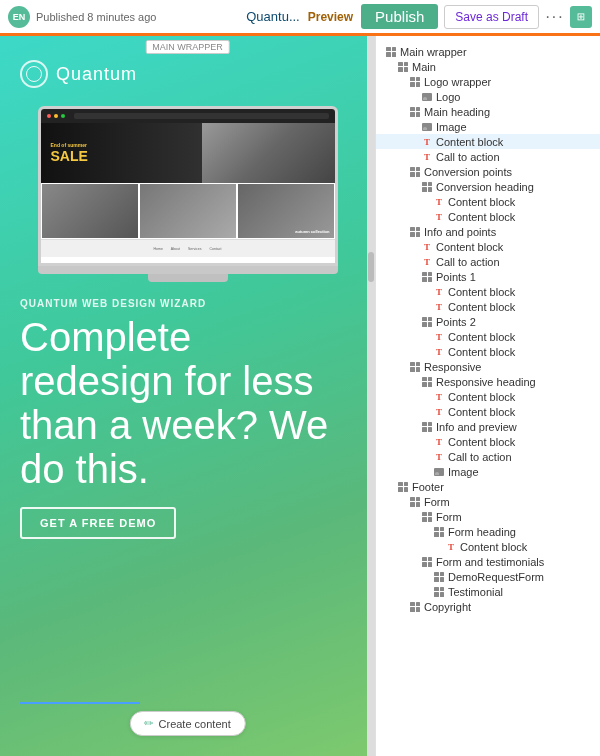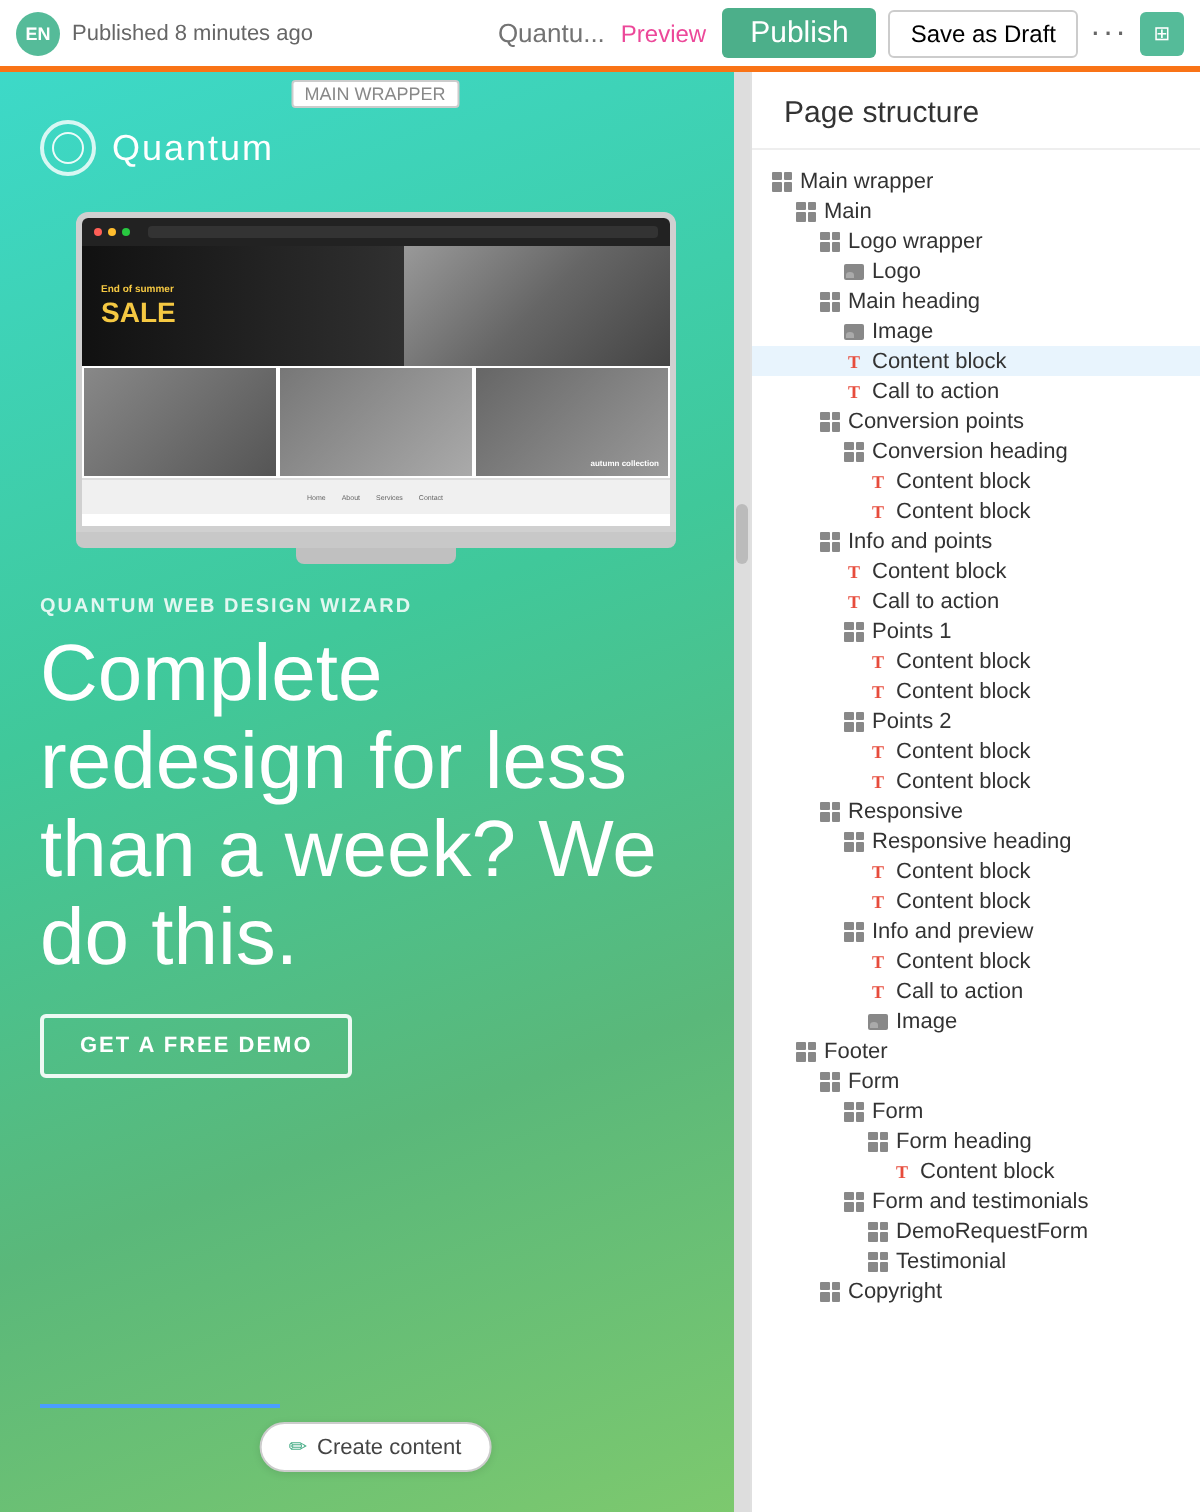--- a/index.html
+++ b/index.html
@@ -6,25 +6,25 @@
     body { font-family: -apple-system, BlinkMacSystemFont, 'Segoe UI', Arial, sans-serif; width: 600px; height: 756px; overflow: hidden; background: #f0f0f0; }
 
     
     .topbar {
       display: flex; align-items: center; height: 36px; background: #fff;
       border-bottom: 3px solid #f97316; padding: 0 8px; gap: 8px; flex-shrink: 0;
     }
     .topbar-left { display: flex; align-items: center; gap: 6px; flex: 1; }
     .topbar-status { font-size: 11px; color: #666; }
     .topbar-center { display: flex; align-items: center; gap: 8px; }
-    .topbar-title { font-size: 13px; color: #737373; font-weight: 500; }
-    .topbar-preview { font-size: 12px; color: #ec4899; cursor: pointer; text-decoration: none; }
+    .topbar-title { font-size: 13px; color: #0c4a6e; font-weight: 500; }
+    .topbar-preview { font-size: 12px; color: #a16207; cursor: pointer; text-decoration: none; font-weight: bold; }
     .topbar-right { display: flex; align-items: center; gap: 6px; }
     .btn-publish { background: #4caf8a; color: #fff; border: none; border-radius: 3px; padding: 4px 14px; font-size: 15px; cursor: pointer; font-weight: 500; }
-    .btn-draft { background: #fff; color: #000000; border: 1px solid #ccc; border-radius: 3px; padding: 4px 10px; font-size: 12px; cursor: pointer; }
+    .btn-draft { background: #fff; color: #6d28d9; border: 1px solid #ccc; border-radius: 3px; padding: 4px 10px; font-size: 12px; cursor: pointer; }
     .topbar-more { color: #666; font-size: 16px; cursor: pointer; letter-spacing: 1px; }
     .topbar-user { width: 22px; height: 22px; background: #5b9; border-radius: 50%; display: flex; align-items: center; justify-content: center; font-size: 9px; color: #fff; font-weight: bold; }
 
     
     .main-layout { display: flex; height: calc(756px - 36px); }
 
     
     .canvas-area { width: 375px; background: #e8e8e8; position: relative; overflow: hidden; flex-shrink: 0; }
 
     
@@ -201,23 +201,20 @@
         </button>
       </div>
     </div>
 
     <div class="canvas-scroll">
       <div class="canvas-scroll-thumb"></div>
     </div>
   </div>
 
   <div class="right-panel">
-    <div class="panel-header">
-      <span class="panel-title">Page structure</span>
-    </div>
     <div class="tree" id="tree-container">
     <div class="tree-item">
           <span class="tree-indent" style="width: 8px; display: inline-block;"></span>
           <span class="tree-icon">
             <div class="icon-grid">
               <div class="icon-grid-cell"></div>
               <div class="icon-grid-cell"></div>
               <div class="icon-grid-cell"></div>
               <div class="icon-grid-cell"></div>
             </div>

